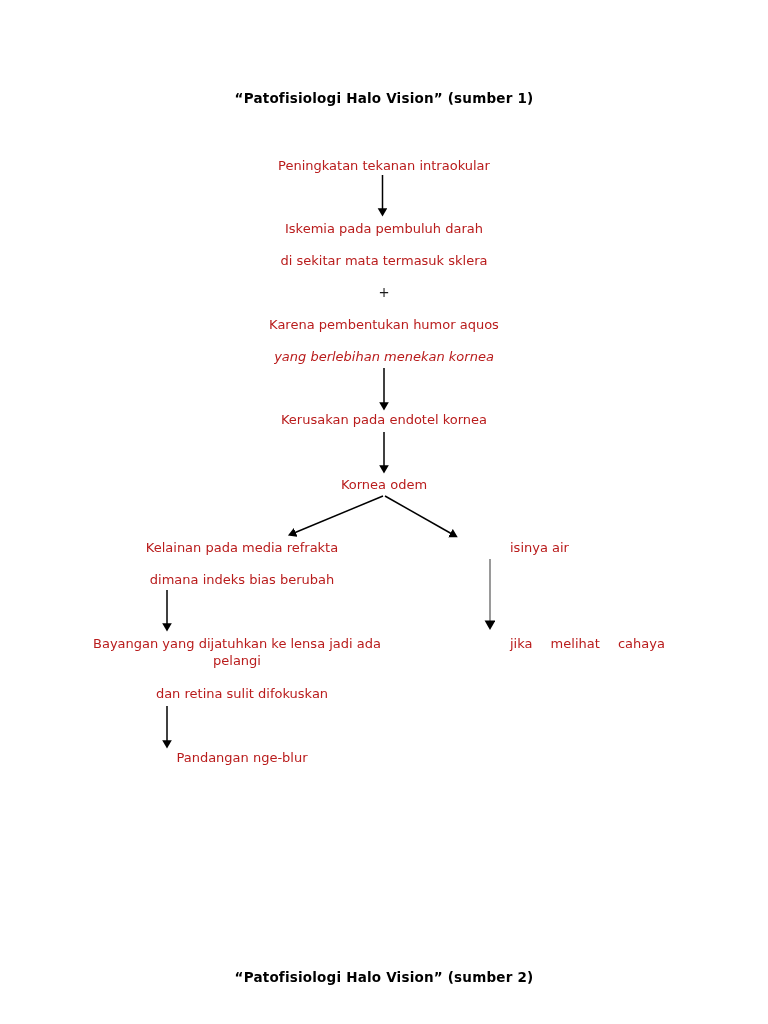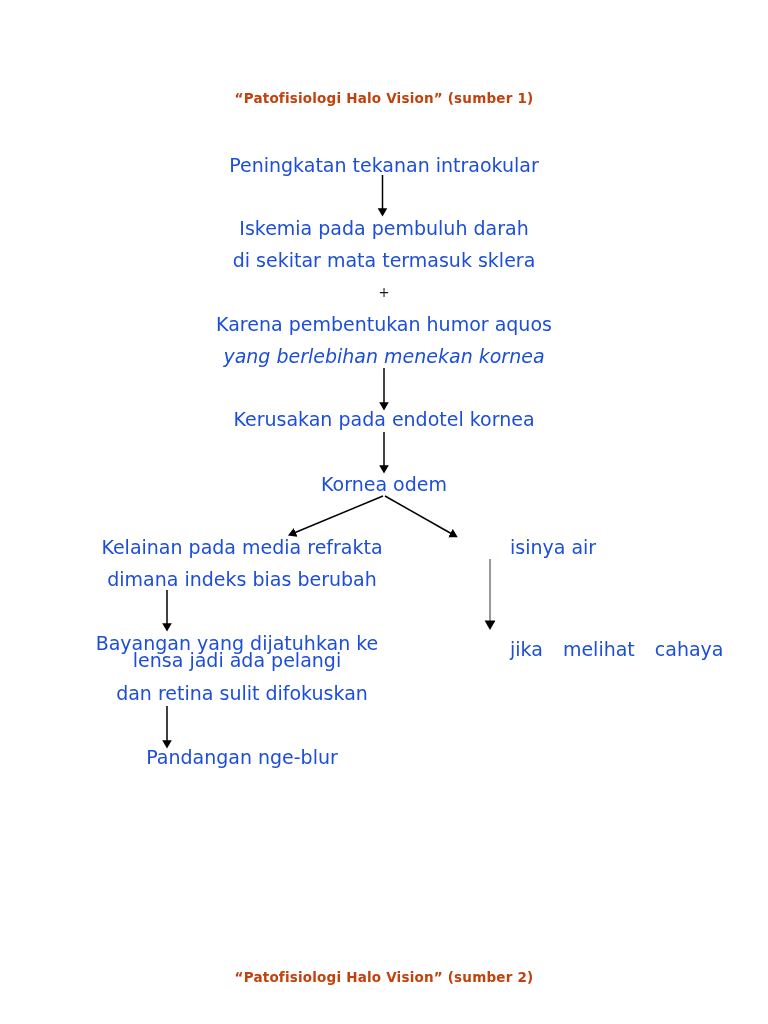--- a/index.html
+++ b/index.html
@@ -20,31 +20,31 @@
     background: #ffffff;
   }
   .doc-title {
     position: absolute;
     left: 0;
     width: 768px;
     text-align: center;
     font-weight: bold;
     font-size: 13.5px;
     letter-spacing: 0.2px;
-    color: #c2410c;
+    color: #000000;
     white-space: nowrap;
   }
   #title-top { top: 90px; }
   #title-bottom { top: 969px; }
 
   .node {
     position: absolute;
-    font-size: 19px;
+    font-size: 13px;
     line-height: 17px;
-    color: #1d4ed8;
+    color: #b91c1c;
     white-space: nowrap;
   }
   .node.center {
     left: 0;
     width: 768px;
     text-align: center;
   }
   .node.left {
     left: 92px;
     text-align: center;
@@ -132,17 +132,17 @@
   <div class="node left" style="top:571px; width:300px;">dimana indeks bias berubah</div>
 
   <div class="node left" style="top:635px; width:290px;">Bayangan yang dijatuhkan ke lensa jadi ada pelangi</div>
 
   <div class="node left" style="top:685px; width:300px;">dan retina sulit difokuskan</div>
 
   <div class="node left" style="top:749px; width:300px;">Pandangan nge-blur</div>
 
   <div class="node rightcol" style="top:539px;text-align:right;">isinya air</div>
 
-  <div class="node rightcol spaced" style="top:635px;margin-top:6px;">jika melihat cahaya</div>
+  <div class="node rightcol spaced" style="top:635px;">jika melihat cahaya</div>
 
   <div class="doc-title" id="title-bottom">“Patofisiologi Halo Vision” (sumber 2)</div>
 
 </div>
 
 </body></html>

